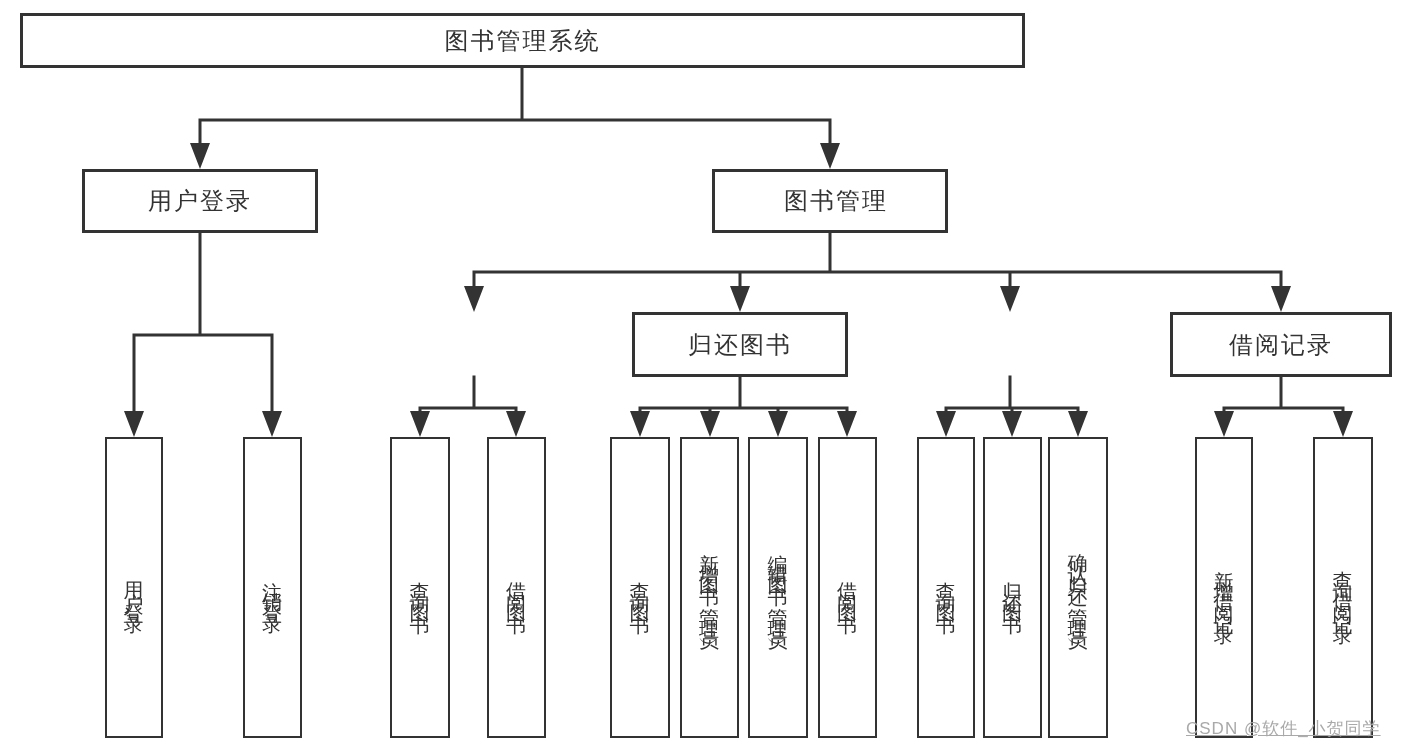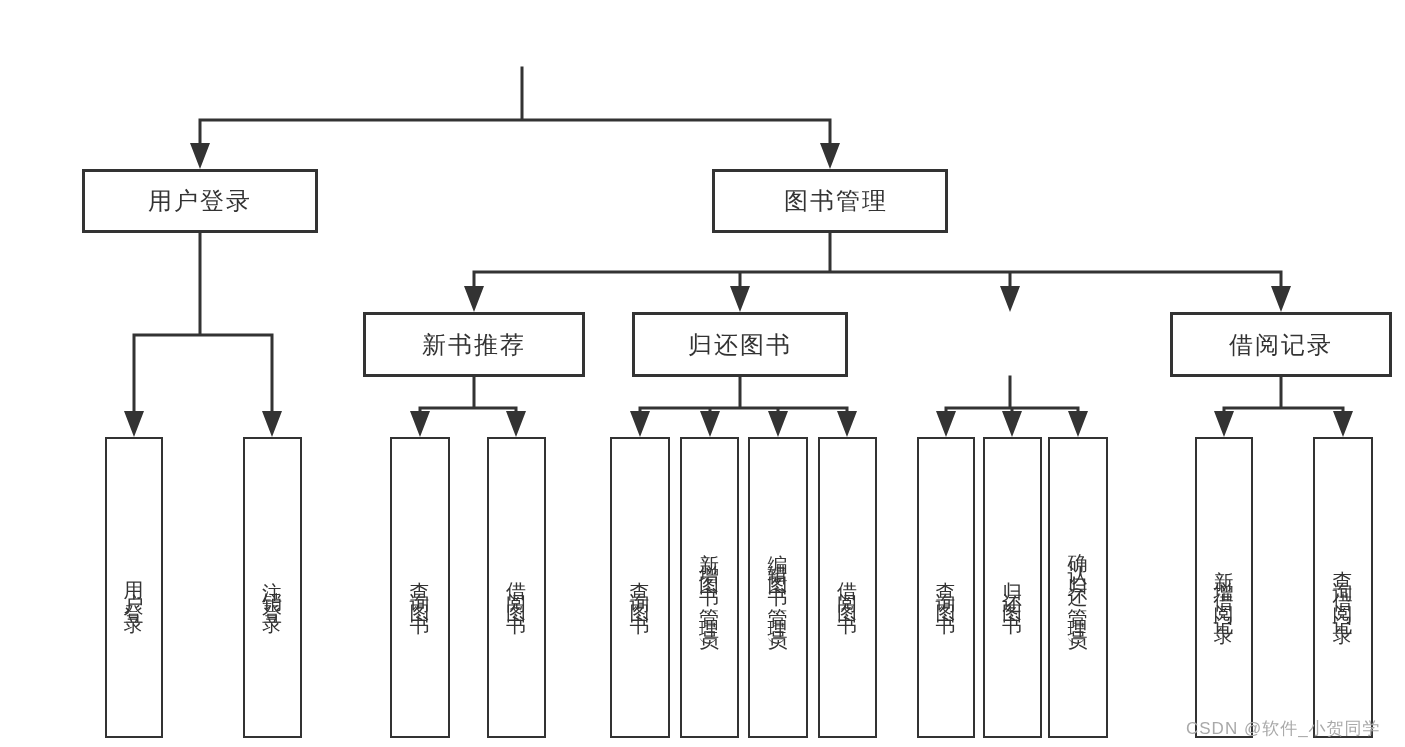--- a/index.html
+++ b/index.html
@@ -14,21 +14,21 @@
     display:flex; align-items:center; justify-content:center;
   }
   .h-node { font-size:24px; letter-spacing:2px; white-space:nowrap; }
   .v-node { border-width:2.5px; }
   .v-node .vtext {
     writing-mode:vertical-rl; font-size:20px; letter-spacing:11px;
     line-height:1; white-space:nowrap;
   }
   .watermark {
     position:absolute; left:1186px; top:717px; font-size:17px;
-    color:#a9a9a9; letter-spacing:1px; white-space:nowrap;
+    color:#a9a9a9; letter-spacing:1px; white-space:nowrap;text-decoration:underline;
   }
 </style>
 </head>
 <body>
 
 <div class="canvas">
 
   <svg class="connectors" viewBox="0 0 1405 747" xmlns="http://www.w3.org/2000/svg">
     <path fill="none" stroke="#333333" stroke-width="3" stroke-linecap="square" d="M522,68 V120 M200,120 H830 M200,120 V148 M830,120 V148
          M200,233 V335 M134,335 H272 M134,335 V416 M272,335 V416
@@ -42,31 +42,31 @@
          M1010,312 l-10,-26 h20 Z M1281,312 l-10,-26 h20 Z
          M134,437 l-10,-26 h20 Z  M272,437 l-10,-26 h20 Z
          M420,437 l-10,-26 h20 Z  M516,437 l-10,-26 h20 Z
          M640,437 l-10,-26 h20 Z  M710,437 l-10,-26 h20 Z
          M778,437 l-10,-26 h20 Z  M847,437 l-10,-26 h20 Z
          M946,437 l-10,-26 h20 Z  M1012,437 l-10,-26 h20 Z
          M1078,437 l-10,-26 h20 Z M1224,437 l-10,-26 h20 Z
          M1343,437 l-10,-26 h20 Z"></path>
   </svg>
 
+  <div class="node h-node" style="left:20px; top:13px; width:1005px; height:55px;">
+    <span>图书管理系统</span>
+  </div>
 
   <div class="node h-node" style="left:82px; top:169px; width:236px; height:64px;">
     <span>用户登录</span>
   </div>
   <div class="node h-node" style="left:712px; top:169px; width:236px; height:64px;padding-left:12px;">
     <span>图书管理</span>
   </div>
 
-  <div class="node h-node" style="left:363px; top:312px; width:222px; height:65px;">
-    <span>新书推荐</span>
-  </div>
   <div class="node h-node" style="left:632px; top:312px; width:216px; height:65px;">
     <span>归还图书</span>
   </div>
   <div class="node h-node" style="left:1170px; top:312px; width:222px; height:65px;">
     <span>借阅记录</span>
   </div>
 
   <div class="node v-node" style="left:105px; top:437px; width:58px; height:301px;">
     <span class="vtext">用户登录</span>
   </div>

